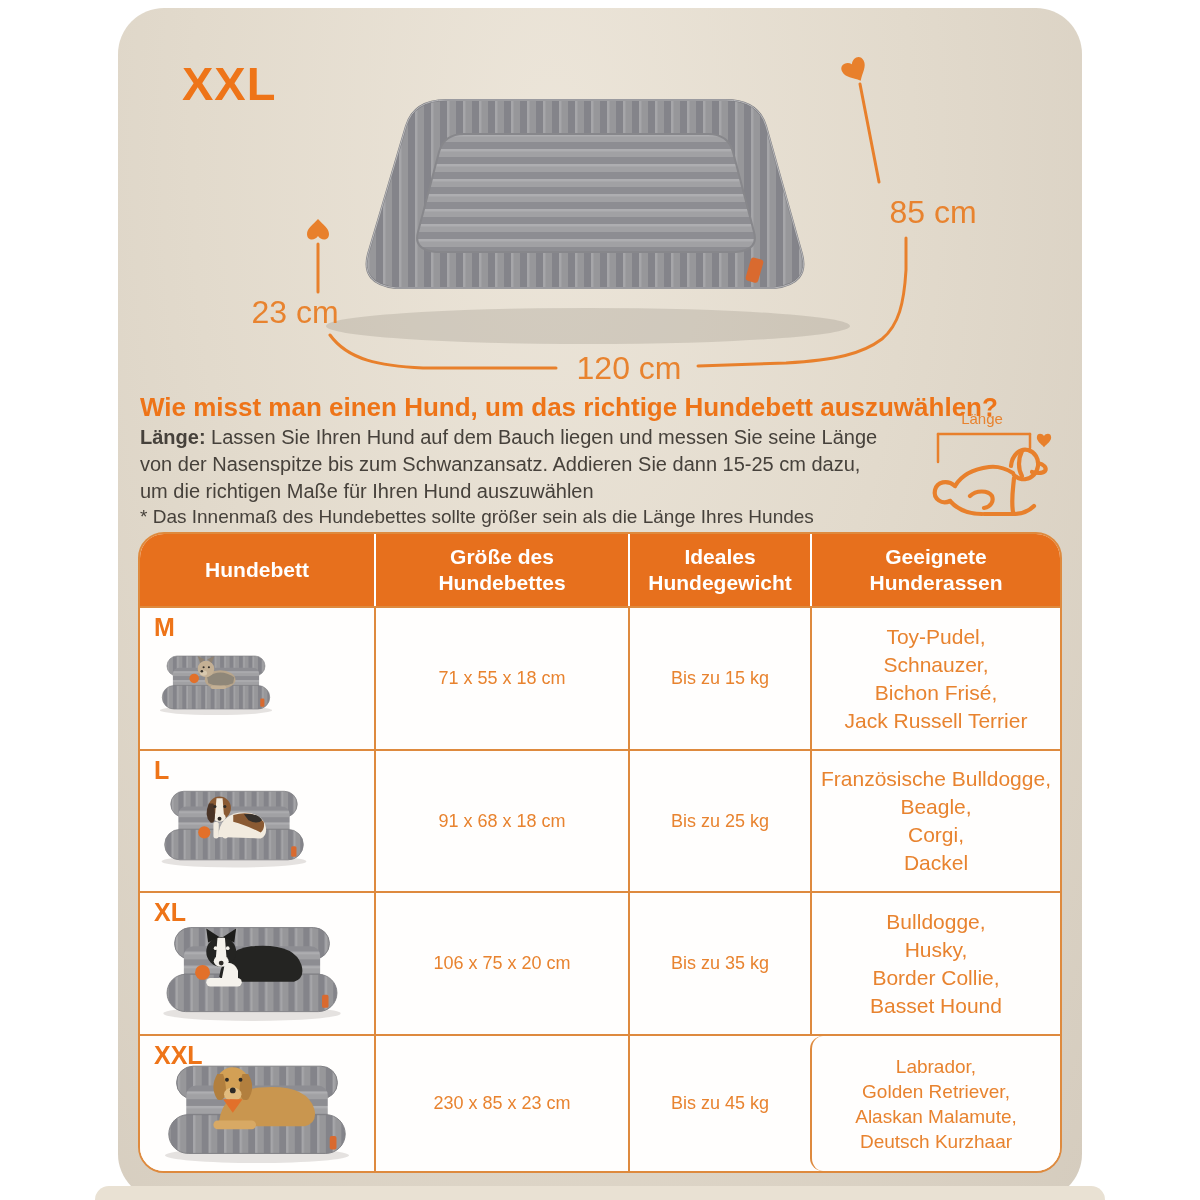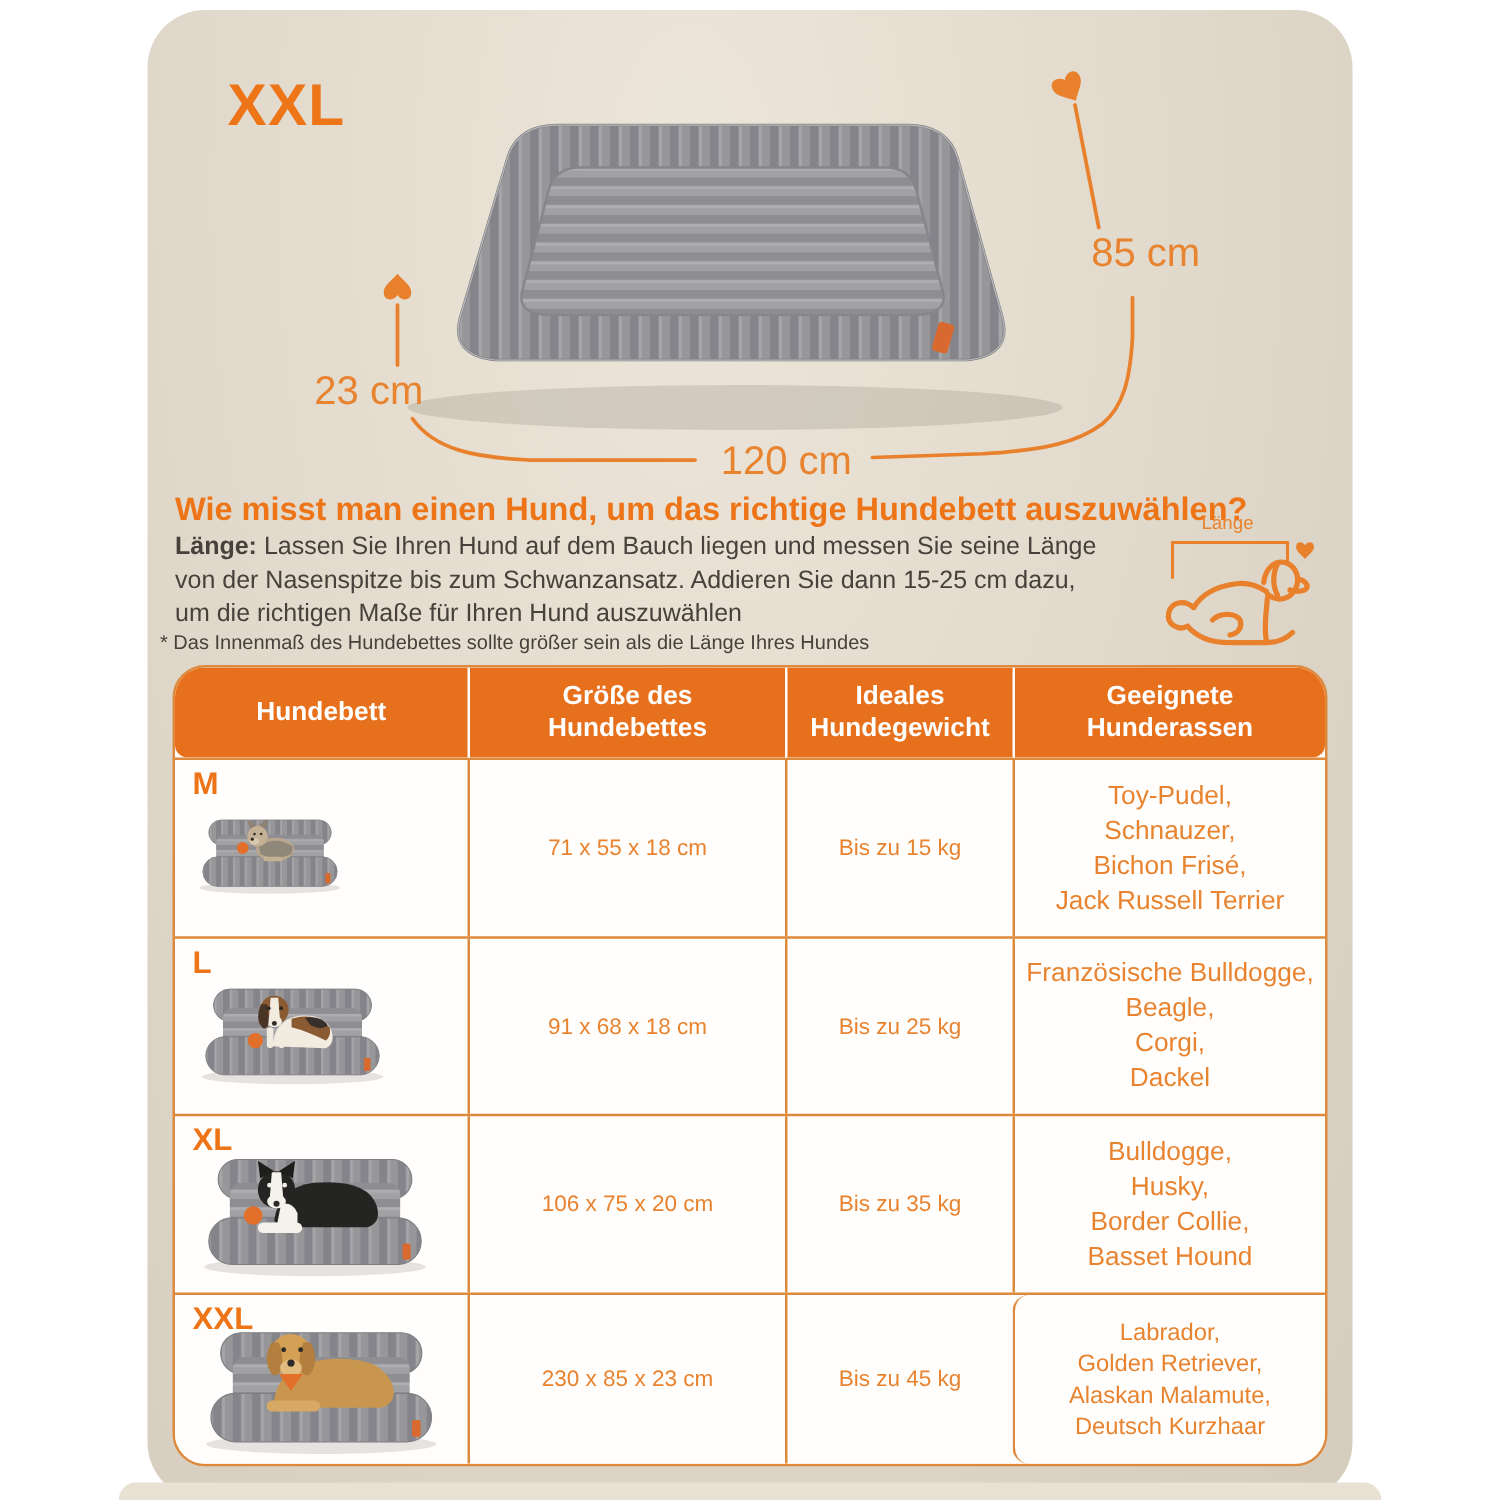--- a/index.html
+++ b/index.html
@@ -13,29 +13,29 @@
   .stage{position:relative;width:1188px;height:1200px;}
   .panel{position:absolute;left:118px;top:8px;width:964px;height:1192px;border-radius:46px;
     background:radial-gradient(ellipse at 45% 12%, var(--panel-light) 0%, var(--panel-mid) 48%, var(--panel-dark) 100%);}
   .bottom-card{position:absolute;left:95px;top:1186px;width:1010px;height:14px;
     border-radius:28px 28px 0 0;background:var(--bottom-card);}
   .abs{position:absolute;}
   .hero-size{left:64px;top:48px;font-size:47px;font-weight:bold;color:var(--accent);letter-spacing:1px;}
   .dim{color:var(--accent-soft);font-size:32px;font-weight:500;text-align:center;}
   .dim-23{left:126px;top:286px;width:102px;}
   .dim-120{left:440px;top:342px;width:142px;}
-  .dim-85{left:755px;top:176px;width:120px;text-align:left;}
+  .dim-85{left:755px;top:186px;width:120px;text-align:center;}
   .guide-title{left:22px;top:384px;width:930px;font-size:26px;font-weight:bold;color:var(--accent);}
   .guide-body{left:22px;top:416px;width:800px;font-size:20px;line-height:27px;color:var(--body-text);white-space:pre-line;}
   .guide-body b{font-weight:bold;}
-  .guide-note{left:10px;top:498px;width:830px;font-size:16px;color:var(--body-text);}
+  .guide-note{left:22px;top:498px;width:830px;font-size:19px;color:var(--body-text);}
   .laenge-label{left:800px;top:402px;width:128px;text-align:center;font-size:15px;color:var(--accent-soft);}
   .size-table{left:20px;top:524px;width:924px;border:2px solid var(--table-border);border-radius:26px;
     overflow:hidden;background:var(--card-white);}
-  .thead{display:grid;grid-template-columns:234px 254px 182px 250px;background:var(--header-bg);border-radius:10px;}
+  .thead{display:grid;grid-template-columns:234px 254px 182px 250px;background:var(--header-bg);}
   .th{height:72px;display:flex;align-items:center;justify-content:center;text-align:center;color:#fff;
     font-size:21px;font-weight:bold;white-space:pre-line;line-height:26px;border-left:2px solid #fff;}
   .th:first-child{border-left:none;}
   .trow{display:grid;grid-template-columns:234px 254px 182px 250px;border-top:2px solid var(--table-border);
     background:var(--card-white);}
   .trow:first-of-type{border-top:none;}
   .td{display:flex;align-items:center;justify-content:center;text-align:center;border-left:2px solid var(--table-border);
     color:var(--accent-soft);}
   .td:first-child{border-left:none;}
   .td-photo{position:relative;justify-content:flex-start;align-items:center;padding-left:14px;}

